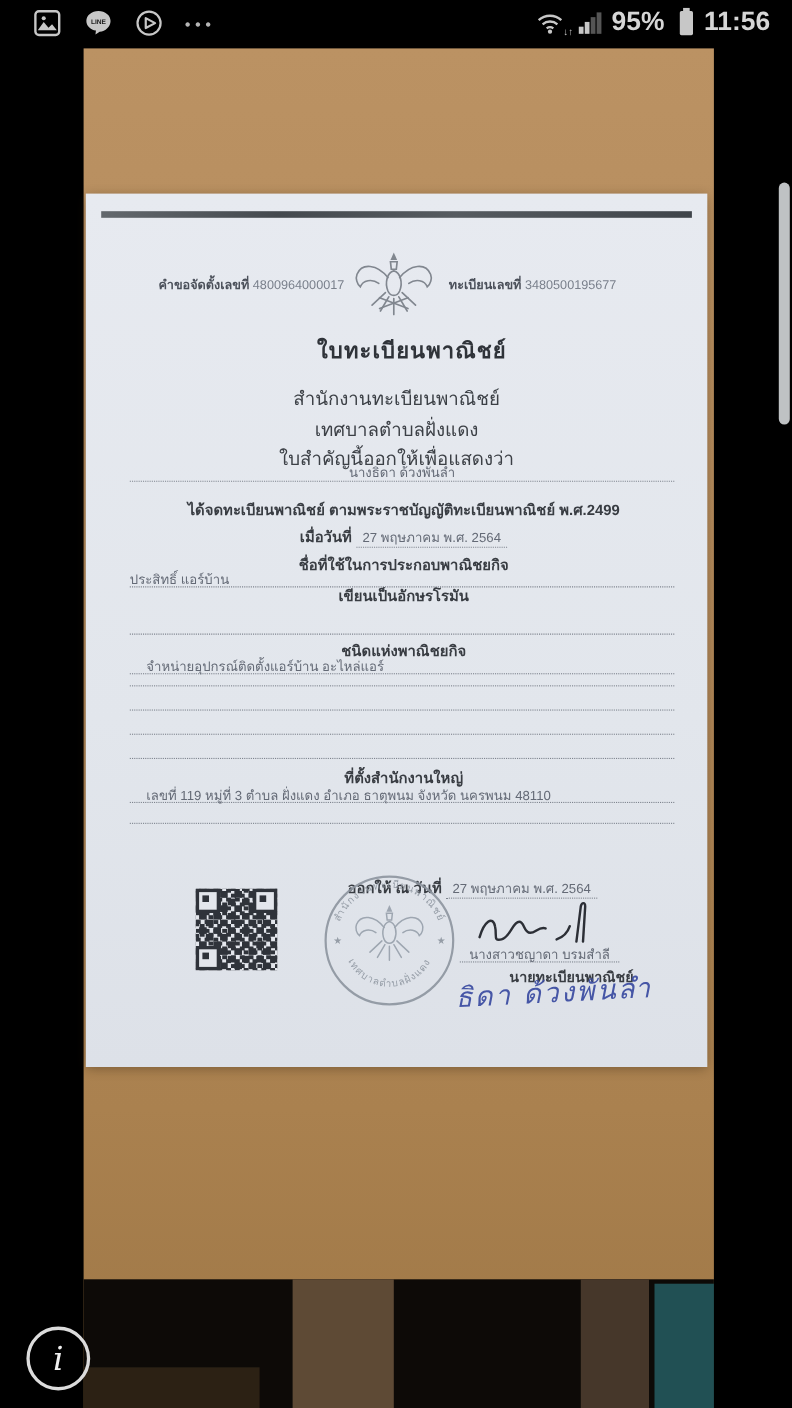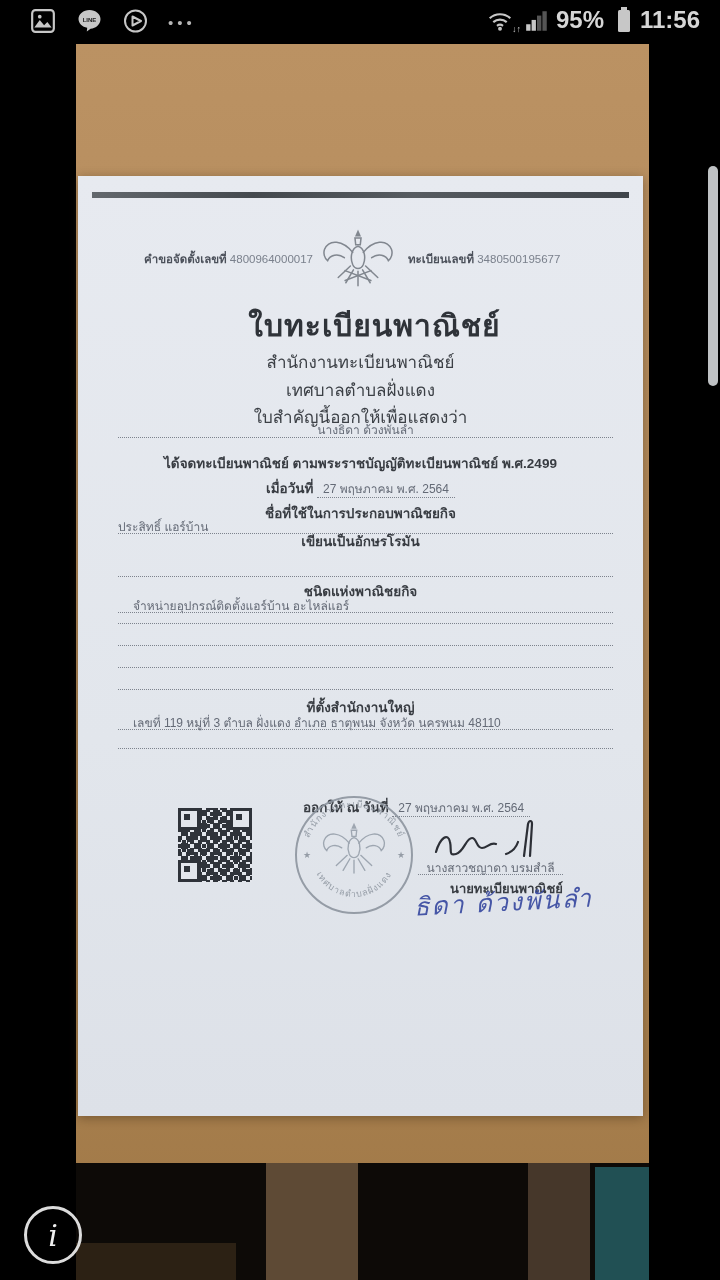--- a/index.html
+++ b/index.html
@@ -17,34 +17,34 @@
   
   .photo{left:76px;top:44px;width:573px;height:1236px;
          background:linear-gradient(180deg,#bb9263 0%,#b2895a 40%,#aa814f 78%,#9e7746 100%);}
   .scene-bottom{left:0px;top:1119px;width:573px;height:117px;background:#0d0a07;}
   .leg-light1{left:190px;top:0;width:92px;height:117px;background:#5e4a35;}
   .leg-light2{left:452px;top:0;width:62px;height:117px;background:#46372a;}
   .teal-patch{left:519px;top:4px;width:54px;height:113px;background:#215054;}
   .floor-corner{left:0;top:80px;width:160px;height:37px;background:#2c2114;}
 
   
-  .paper{left:78px;top:176px;width:565px;height:940px;
+  .paper{left:78px;top:176px;width:565px;height:794px;
          background:linear-gradient(180deg,#e7eaf0 0%,#e2e6ec 60%,#dde1e8 100%);
          box-shadow:0 2px 10px rgba(50,32,14,.4);}
   .scanbar{left:14px;top:16px;width:537px;height:6px;
            background:linear-gradient(90deg,#63686d,#44494e 30%,#565b60 60%,#3f444a);}
   .center{left:0;right:0;text-align:center;}
   .hdr-small{font-size:11.5px;color:#4b505a;font-weight:bold;}
   .hdr-num{font-weight:normal;color:#7a808c;}
   .garuda{color:#70767f;opacity:.85;}
-  .doc-title{top:126px;font-size:30px;font-weight:bold;color:#2f3339;letter-spacing:1px;margin-left:28px;}
+  .doc-title{top:126px;font-size:20px;font-weight:bold;color:#2f3339;letter-spacing:1px;margin-left:28px;}
   .doc-sub{font-size:17px;color:#3c4046;}
   .fill-line{border-bottom:1px dotted #7d838d;}
   .fill-text{font-size:12px;color:#646a76;}
-  .lbl{font-size:13.5px;font-weight:bold;color:#383c42;}
+  .lbl{font-size:13.5px;font-weight:bold;color:#383c42;margin-left:13px;}
   .val-underline{border-bottom:1px dotted #7d838d;padding:0 6px 1px 6px;}
   .qr{left:100px;top:632px;width:74px;height:74px;background-color:#e3e6ec;
       background-image:
         repeating-conic-gradient(#2f333a 0 25%, transparent 0 50%),
         repeating-conic-gradient(#2f333a 0 25%, transparent 0 50%);
       background-size:8px 8px,13px 13px;background-position:0 0,3px 2px;}
   .finder{position:absolute;width:16px;height:16px;border:3px solid #2f333a;background:#e3e6ec;}
   .finder::after{content:"";position:absolute;left:3px;top:3px;width:6px;height:6px;background:#2f333a;}
   .stamp{left:215px;top:618px;width:122px;height:122px;opacity:.9;}
   .bluesig{left:336px;top:706px;width:180px;font-size:25px;color:#3e4fa3;

